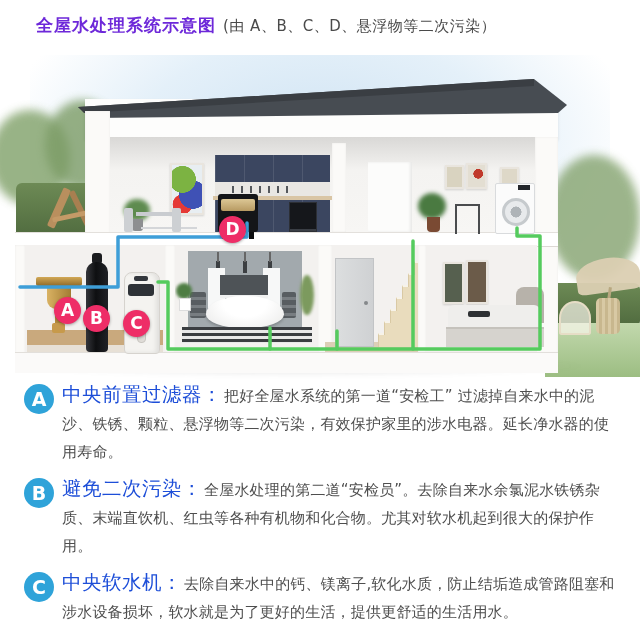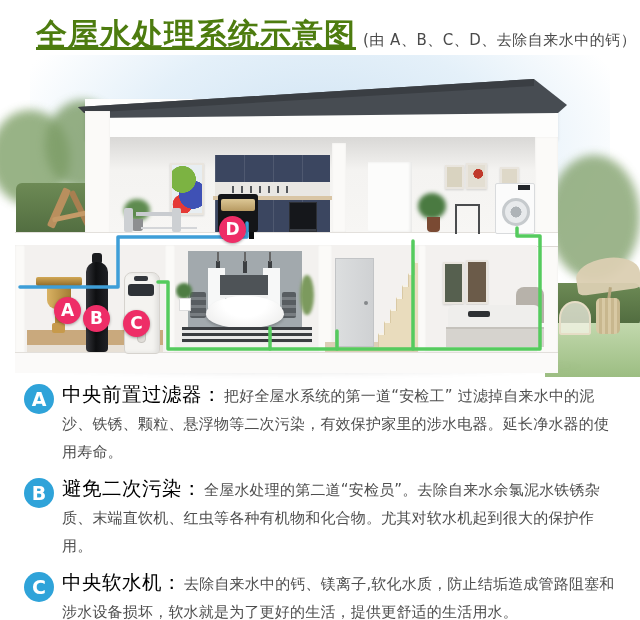--- a/index.html
+++ b/index.html
@@ -2,21 +2,21 @@
 <html><head>
 <meta charset="utf-8">
 <style>
   html,body{margin:0;padding:0;background:#fff;}
   #stage{position:relative;width:640px;height:620px;background:#fff;overflow:hidden;
          font-family:"DejaVu Sans",sans-serif;}
   .abs{position:absolute;}
 
   
   .title-row{position:absolute;top:14px;left:36px;white-space:nowrap;}
-  .title-row h1{display:inline;margin:0;font-size:31px;font-weight:bold;color:#4d7c0f;letter-spacing:1px;text-decoration:underline;}
+  .title-row h1{display:inline;margin:0;font-size:17px;font-weight:bold;color:#6d28d9;letter-spacing:1px;}
   .title-row .sub{font-size:15px;color:#4a4a4a;margin-left:7px;letter-spacing:0.5px;}
 
   
   .scene{position:absolute;top:55px;left:0;width:640px;height:325px;}
   .sky{left:30px;top:0;width:580px;height:255px;
        background:radial-gradient(ellipse at 50% 35%, #cfe3f3 0%, #e4f0f9 45%, rgba(255,255,255,0) 78%);}
   .blob{border-radius:50%;filter:blur(5px);}
   .hedge{background:linear-gradient(#6d8a55,#4f6a3e);border-radius:6px;}
   .grass{background:linear-gradient(#c2d8ad,#9cbd82);}
   .wall{background:#fbfaf8;box-shadow:0 0 2px rgba(0,0,0,.08) inset;}
@@ -37,29 +37,29 @@
           color:#fff;font-weight:bold;font-size:17px;line-height:27px;text-align:center;
           box-shadow:0 1px 3px rgba(0,0,0,.35);z-index:30;}
   .pipes{position:absolute;left:0;top:0;z-index:20;}
 
   
   .sections{position:absolute;top:381px;left:0;width:640px;}
   .sec{display:flex;align-items:flex-start;padding:0 16px 0 24px;margin-bottom:9px;}
   .badge{flex:0 0 auto;width:30px;height:30px;margin:3px 8px 0 0;border-radius:50%;background:#2FA3D9;
          color:#fff;font-weight:bold;font-size:19px;line-height:30px;text-align:center;}
   .sec p{margin:0;width:558px;font-size:15px;line-height:28px;color:#4e4e4e;letter-spacing:0.2px;}
-  .sec .h{font-size:19.5px;color:#000000;letter-spacing:0.5px;margin-right:2px;}
+  .sec .h{font-size:19.5px;color:#1d4ed8;letter-spacing:0.5px;margin-right:2px;}
 </style>
 </head>
 <body>
 
 <div id="stage">
 
   <div class="title-row">
-    <h1>全屋水处理系统示意图</h1><span class="sub">(由 A、B、C、D、去除自来水中的钙）</span>
+    <h1>全屋水处理系统示意图</h1><span class="sub">(由 A、B、C、D、悬浮物等二次污染）</span>
   </div>
 
   <div class="scene">
 
     <div class="abs sky"></div>
 
     <div class="abs blob" style="left:-10px;top:55px;width:80px;height:95px;background:#87a671;opacity:.85;"></div>
     <div class="abs blob" style="left:45px;top:45px;width:75px;height:90px;background:#7c9c66;opacity:.8;"></div>
     <div class="abs hedge" style="left:16px;top:128px;width:90px;height:56px;"></div>
     <div class="abs" style="left:55px;top:132px;width:8px;height:42px;background:#b98f5e;transform:rotate(24deg);border-radius:2px;"></div>

